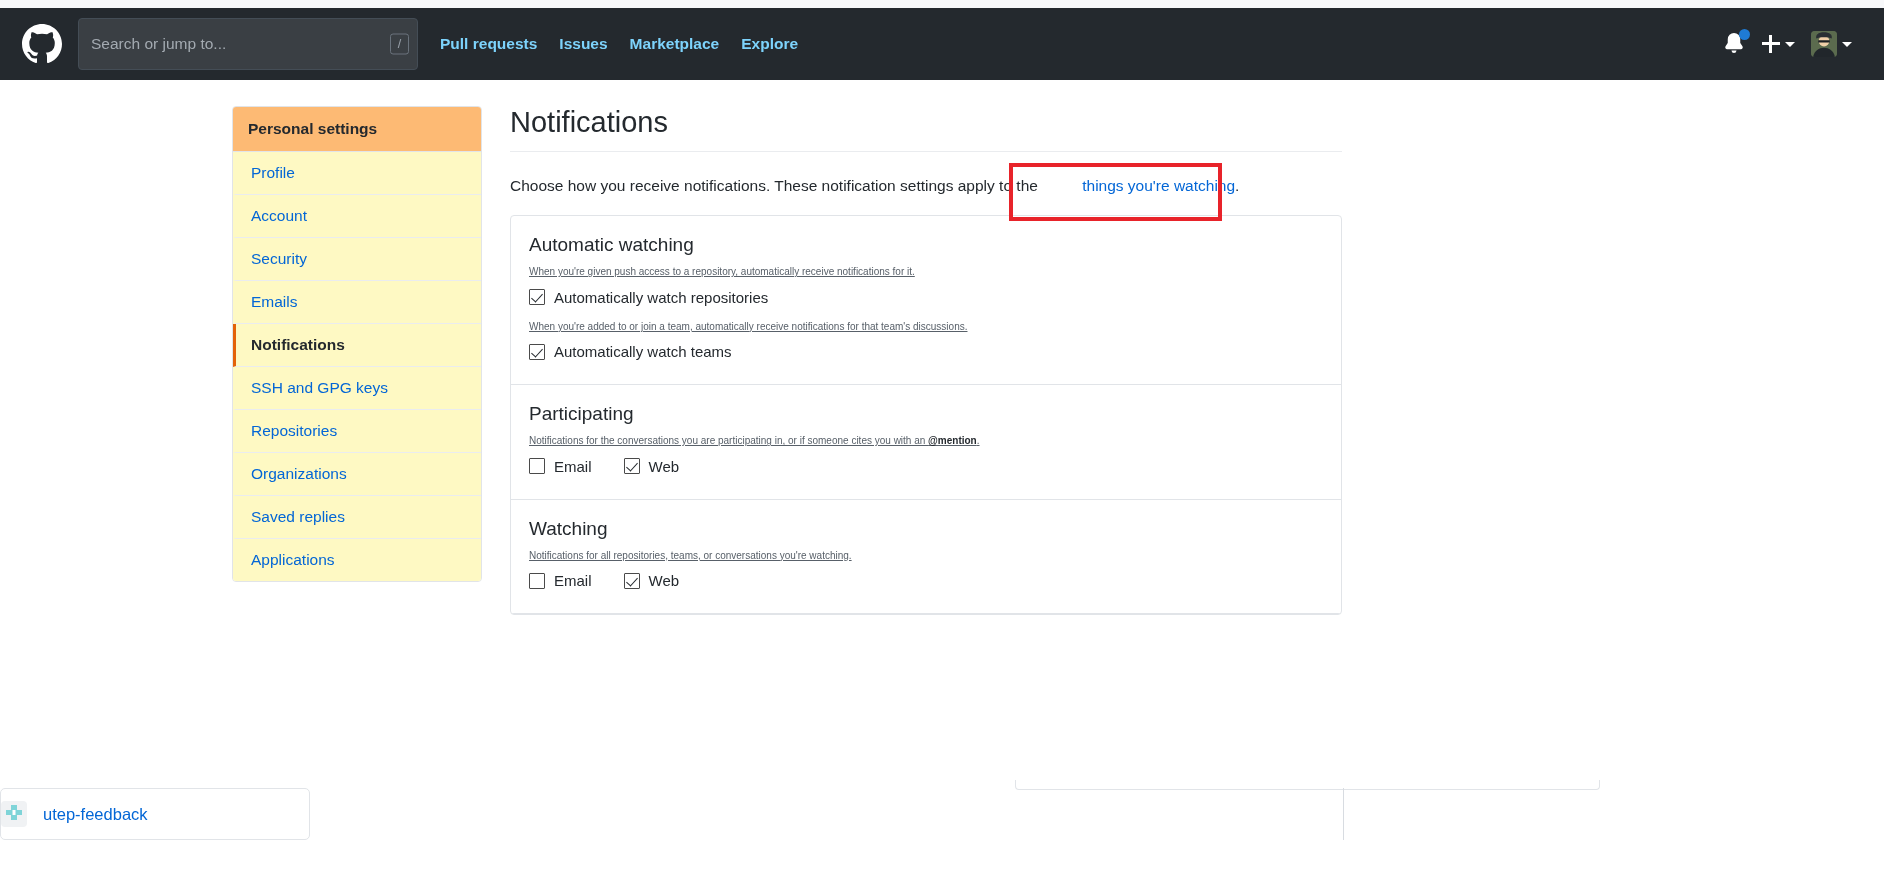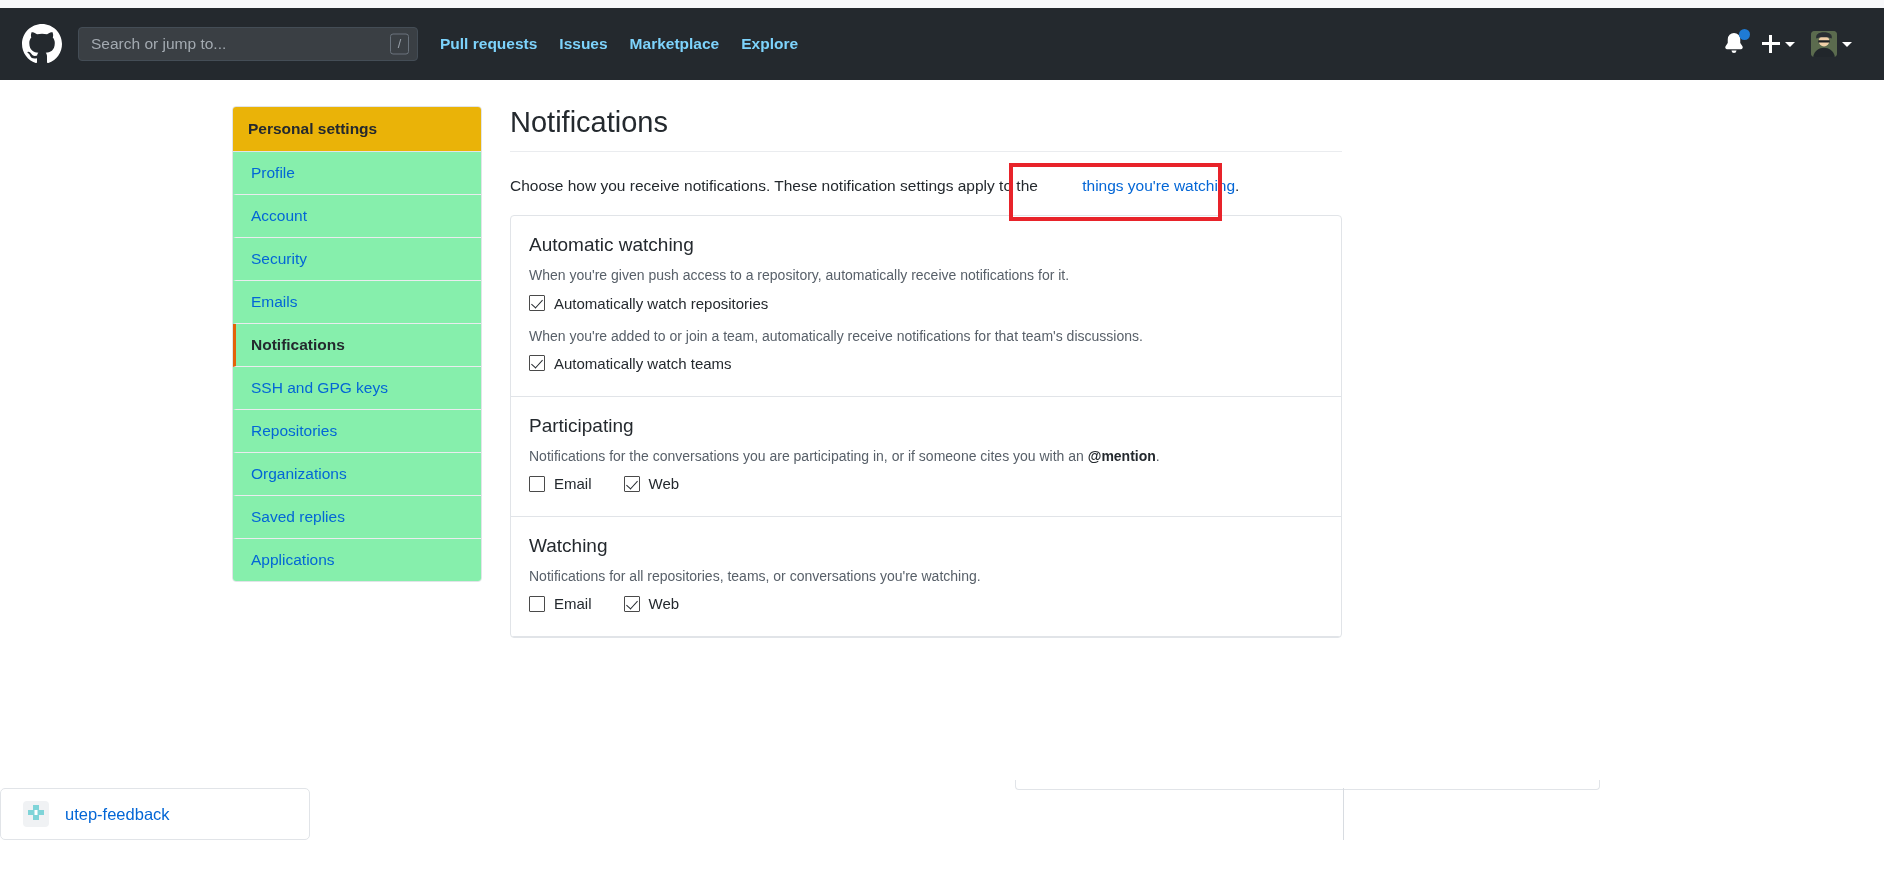--- a/index.html
+++ b/index.html
@@ -38,21 +38,21 @@
   .gh-logo svg { width: 40px; height: 40px; display: block; fill: #ffffff; }
 
   .search-wrap {
     position: relative;
     width: 340px;
     flex: 0 0 340px;
     margin-right: 22px;
   }
   .search-input {
     width: 100%;
-    height: 34px;
+    height: 52px;
     background: #3a3f44;
     border: 1px solid #444d56;
     border-radius: 4px;
     color: #c8cdd2;
     font-size: 15.5px;
     font-family: "Liberation Sans", sans-serif;
     padding: 0 34px 0 12px;
     outline: none;
   }
   .search-input::placeholder { color: #a3aab1; opacity: 1; }
@@ -133,37 +133,37 @@
   .sidebar {
     width: 250px;
     flex: 0 0 250px;
     border: 1px solid #e1e4e8;
     border-radius: 4px;
     background: #ffffff;
     height: fit-content;
     overflow: hidden;
   }
   .sb-header {
-    background: #eab308;
+    background: #fdba74;
     border-bottom: 1px solid #e1e4e8;
     padding: 13px 15px;
     font-size: 15.5px;
     font-weight: bold;
     color: #24292e;
   }
   .sb-item {
     display: block;
     padding: 12px 15px;
     font-size: 15.5px;
     color: #0366d6;
     text-decoration: none;
     border-bottom: 1px solid #eaecef;
     border-left: 3px solid transparent;
     cursor: pointer;
-    background: #86efac;
+    background: #fef9c3;
   }
   .sb-item:last-child { border-bottom: none; }
   .sb-item.active {
     color: #24292e;
     font-weight: bold;
     border-left: 3px solid #e36209;
   }
 
   
   .main {
@@ -212,24 +212,25 @@
     border-bottom: 1px solid #e1e4e8;
   }
   .card-section:last-child { border-bottom: 1px solid #e1e4e8; }
   .section-title {
     font-size: 19px;
     font-weight: normal;
     color: #24292e;
     margin-bottom: 9px;
   }
   .section-desc {
-    font-size: 14px;
+    font-size: 10px;
     color: #586069;
     margin-bottom: 9px;
     line-height: 1.45;
+    text-decoration: underline;
   }
   .section-desc b { color: #24292e; font-weight: bold; }
   .cb-row { display: flex; align-items: center; gap: 32px; margin-bottom: 4px; }
   .cb-label {
     display: flex;
     align-items: center;
     gap: 9px;
     font-size: 15px;
     font-weight: normal;
     color: #24292e;
@@ -266,21 +267,20 @@
   .bottom-card {
     position: absolute;
     left: 0; top: -12px;
     width: 310px;
     height: 52px;
     border: 1px solid #e1e4e8;
     border-radius: 5px;
     background: #ffffff;
     display: flex;
     align-items: center;
-    padding-left: 22px;
     gap: 16px;
     cursor: pointer;
   }
   .repo-avatar {
     width: 26px; height: 26px;
     border-radius: 4px;
     background: #f0f2f4;
     display: flex; align-items: center; justify-content: center;
     flex: 0 0 26px;
   }

